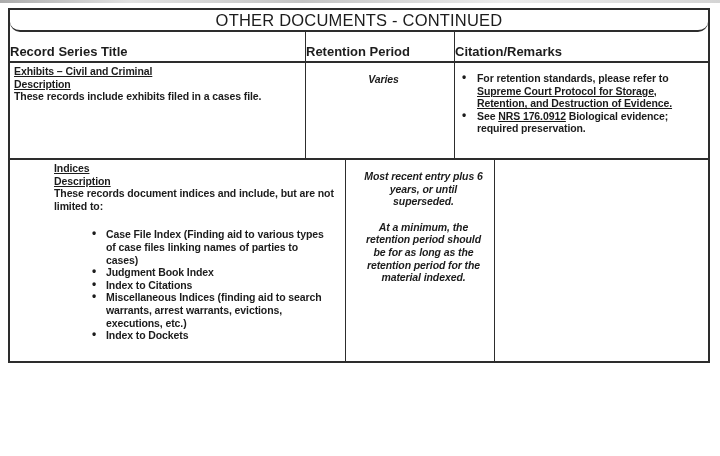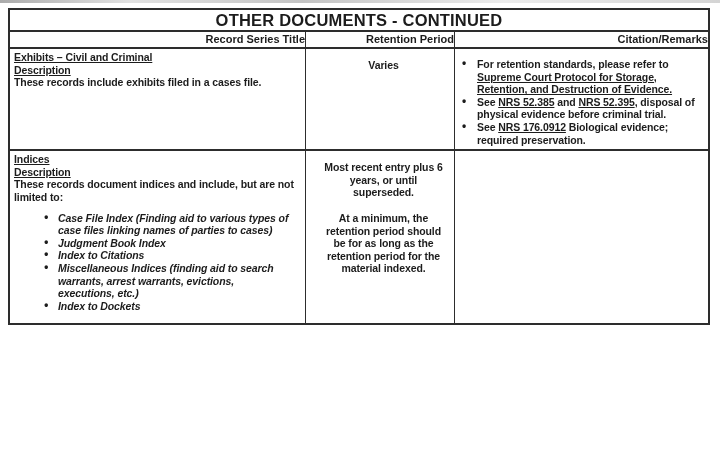--- a/index.html
+++ b/index.html
@@ -33,42 +33,43 @@
     background: #fff;
     box-sizing: border-box;
   }
   .title-row {
     border-bottom: 2px solid #2d2d2d;
     height: 20px;
     display: flex;
     align-items: center;
     justify-content: center;
     font-size: 16.5px;
-    font-weight: 700;
+    font-weight: 400;
     letter-spacing: 0.2px;
+    border-radius: 10px;
   }
   .header-row {
     display: grid;
     grid-template-columns: 296px 149px 1fr;
     border-bottom: 2px solid #2d2d2d;
   }
   .hcell {
-    font-size: 11px;
+    font-size: 13px;
     font-weight: 700;
-    text-align: right;
-    padding: 1px 0 2px 0;
+    text-align: left;
+    padding: 12px 0 2px 0;
     border-right: 1.5px solid #2d2d2d;
   }
   .hcell:last-child { border-right: none; }
   .brow {
     display: grid;
     grid-template-columns: 296px 149px 1fr;
     border-bottom: 2px solid #2d2d2d;
   }
-  .brow:last-child { border-bottom: none; }
+  .brow:last-child { border-bottom: none; padding-left: 40px; }
   .cell {
     border-right: 1.5px solid #2d2d2d;
     padding: 2px 5px 3px 4px;
     font-size: 10.5px;
     font-weight: 600;
     letter-spacing: -0.1px;
     line-height: 12.6px;
     box-sizing: border-box;
   }
   .cell:last-child { border-right: none; }
@@ -76,26 +77,25 @@
   .row1 { min-height: 161px; }
   .heading {
     font-weight: 700;
     text-decoration: underline;
     text-underline-offset: 1px;
   }
   .c2 {
     text-align: center;
     padding-top: 10px;
   }
-  .rpara { margin: 0 2px 13px 10px; }
+  .rpara { margin: 0 2px 13px 10px; font-style: italic; }
   .blist {
-    margin: 8px;
+    margin: 16px;
     padding: 0;
     list-style: none;
-    font-style: italic;
   }
   .blist li {
     position: relative;
     margin-left: 22px;
     padding-left: 14px;
   }
   .blist li::before {
     content: "\2022";
     position: absolute;
     left: 0;
@@ -143,21 +143,20 @@
             <div class="heading">Exhibits – Civil and Criminal</div>
             <div class="heading">Description</div>
             <div class="body-text">These records include exhibits filed in a cases file.</div>
           </div>
           <div class="cell c2">
             <div class="rpara">Varies</div>
           </div>
           <div class="cell c3">
             <ul class="clist">
               <li><span>For retention standards, please refer to </span><span class="u">Supreme Court Protocol for Storage, Retention, and Destruction of Evidence.</span></li>
-              <li><span>See </span><span class="u">NRS 52.385</span><span> and </span><span class="u">NRS 52.395</span><span>, disposal of physical evidence before criminal trial.</span></li>
               <li><span>See </span><span class="u">NRS 176.0912</span><span> Biological evidence; required preservation.</span></li>
             </ul>
           </div>
         </div>
         <div class="brow row1">
           <div class="cell c1">
             <div class="heading">Indices</div>
             <div class="heading">Description</div>
             <div class="body-text">These records document indices and include, but are not limited to:</div>
             <ul class="blist">

